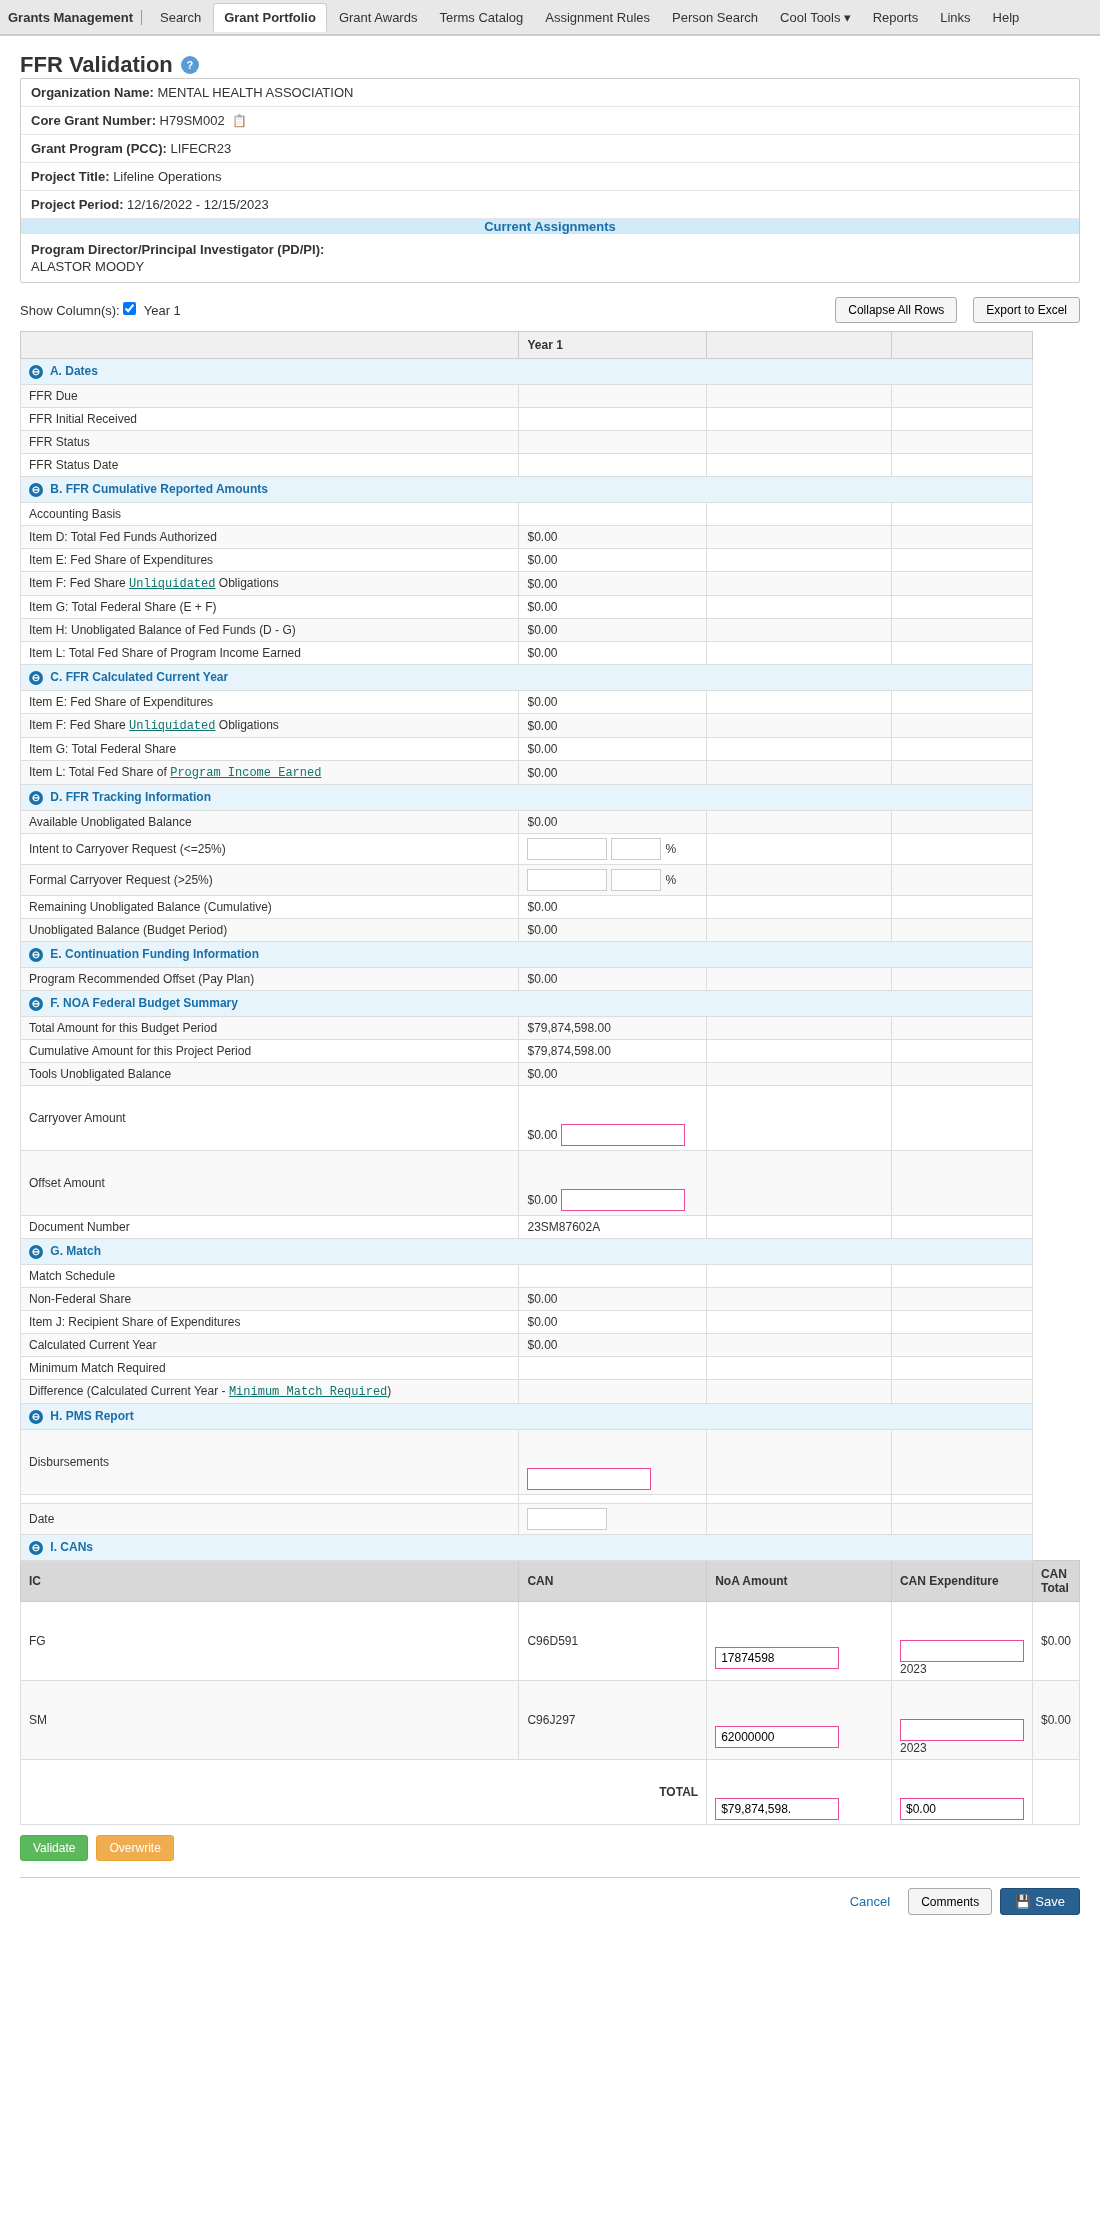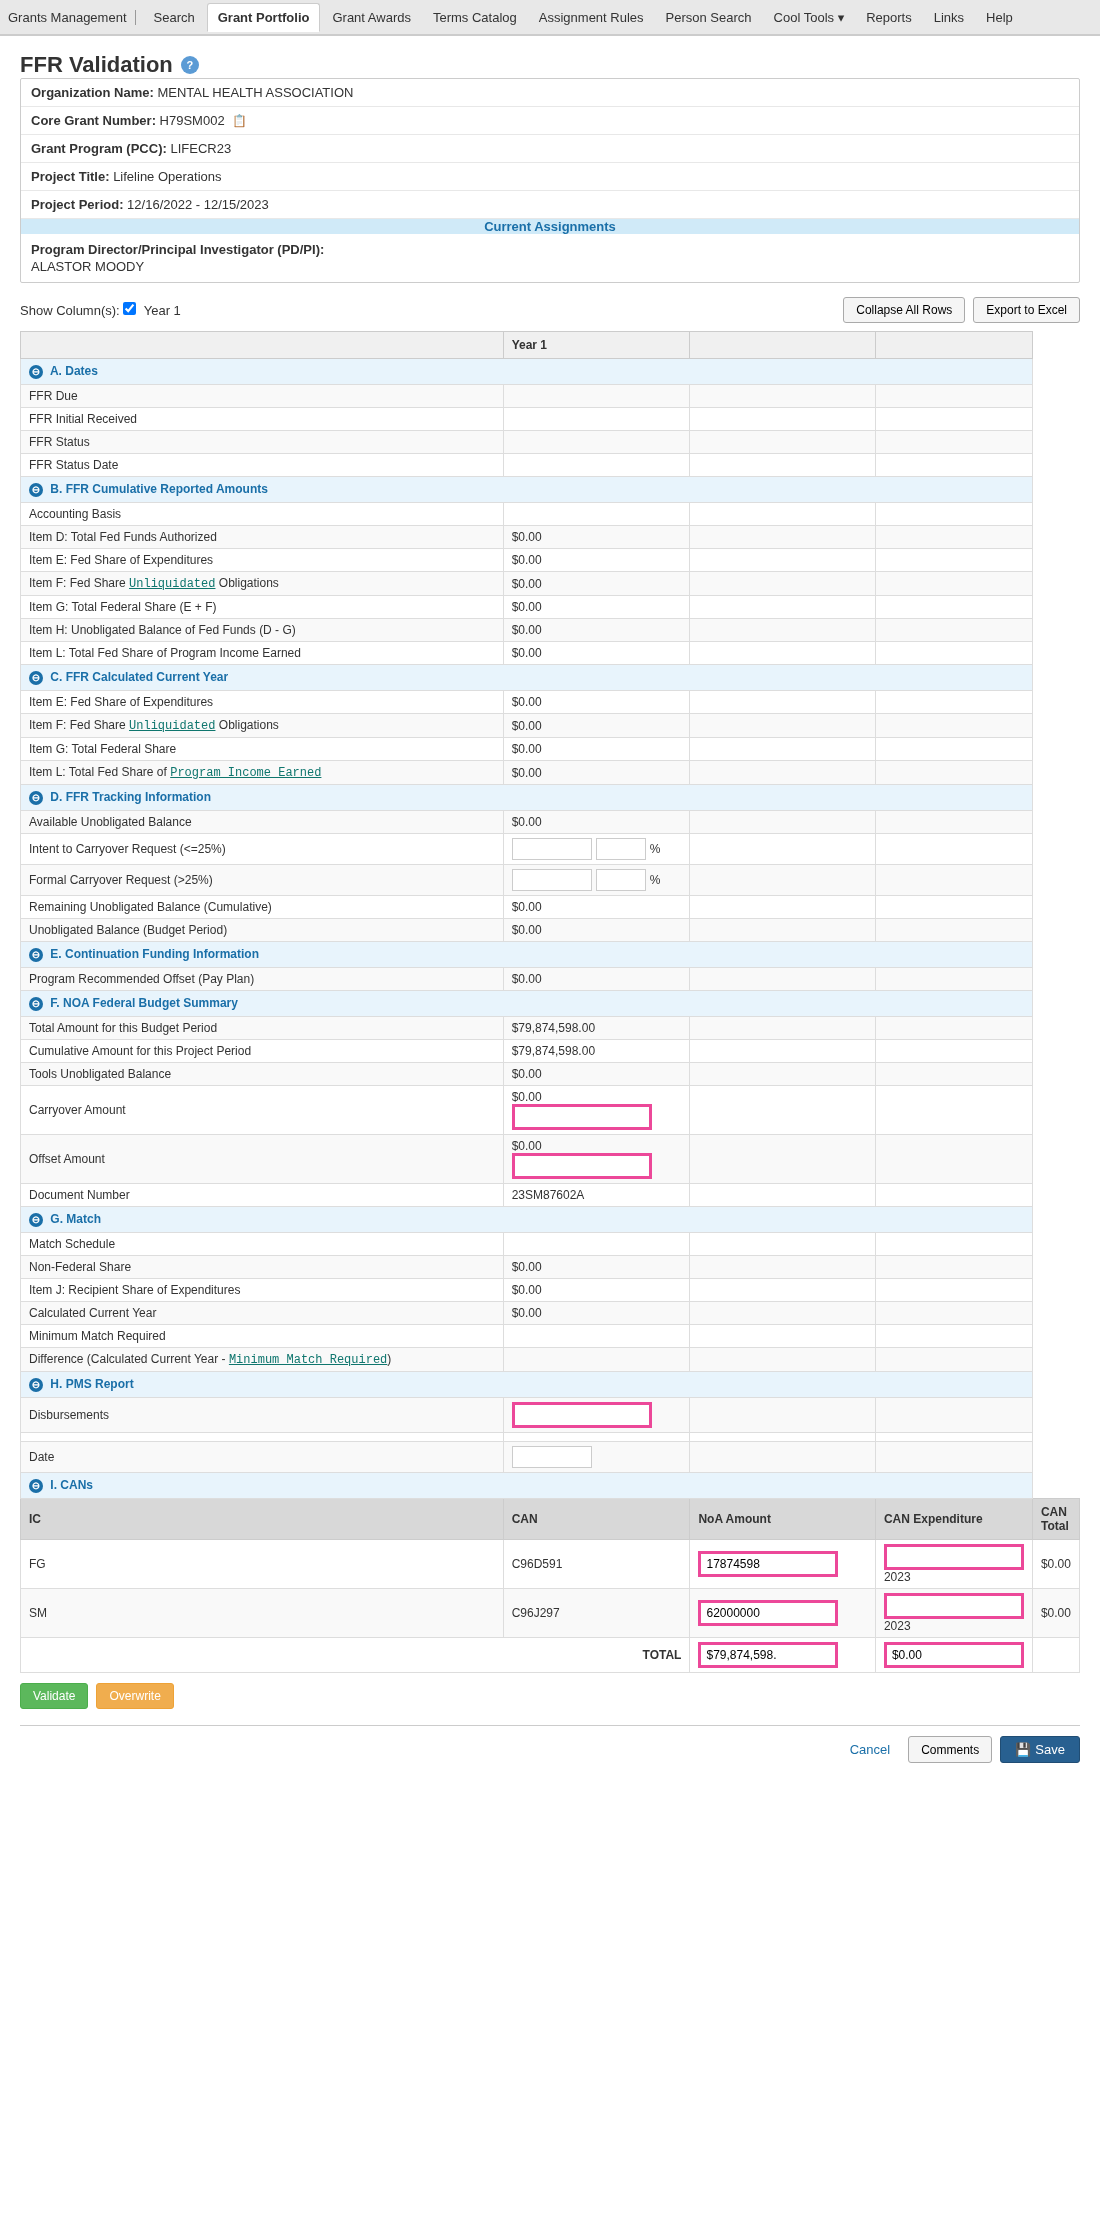--- a/index.html
+++ b/index.html
@@ -9,21 +9,21 @@
     .nav-bar {
       background: #e8e8e8;
       border-bottom: 2px solid #ccc;
       display: flex;
       align-items: center;
       padding: 0 8px;
       height: 36px;
       gap: 2px;
     }
     .nav-bar .brand {
-      font-weight: normal;
+      font-weight: bold;
       font-size: 13px;
       color: #333;
       margin-right: 6px;
       padding-right: 8px;
       border-right: 1px solid #999;
     }
     .nav-item {
       padding: 6px 10px;
       font-size: 13px;
       color: #333;
@@ -100,21 +100,21 @@
 
     
     .toolbar {
       display: flex;
       align-items: center;
       justify-content: space-between;
       margin: 14px 0 8px 0;
     }
     .show-cols { font-size: 13px; }
     .show-cols input[type=checkbox] { margin-right: 4px; }
-    .toolbar-btns { display: flex; gap: 8px; }
+    .toolbar-btns { display: flex; gap: 16px; }
     .btn {
       padding: 5px 12px;
       font-size: 12px;
       border: 1px solid #aaa;
       background: #f5f5f5;
       cursor: pointer;
       border-radius: 3px;
     }
     .btn-success {
       background: #5cb85c;
@@ -167,24 +167,25 @@
     }
     .link-blue { color: #0f766e; text-decoration: underline; cursor: pointer; font-family: Liberation Mono, monospace; }
 
     .input-small {
       width: 80px;
       padding: 3px 5px;
       border: 1px solid #ccc;
       font-size: 12px;
     }
     .input-medium {
-      width: 140px;
+      width: 124px;
       padding: 3px 5px;
-      border: 3px solid #ec4899;
+      border: 1px solid #ec4899;
       font-size: 12px;
+      margin-top: 34px;
     }
 
     
     .cans-header-row th {
       background: #d8d8d8;
       font-weight: bold;
       font-size: 12px;
     }
 
     

